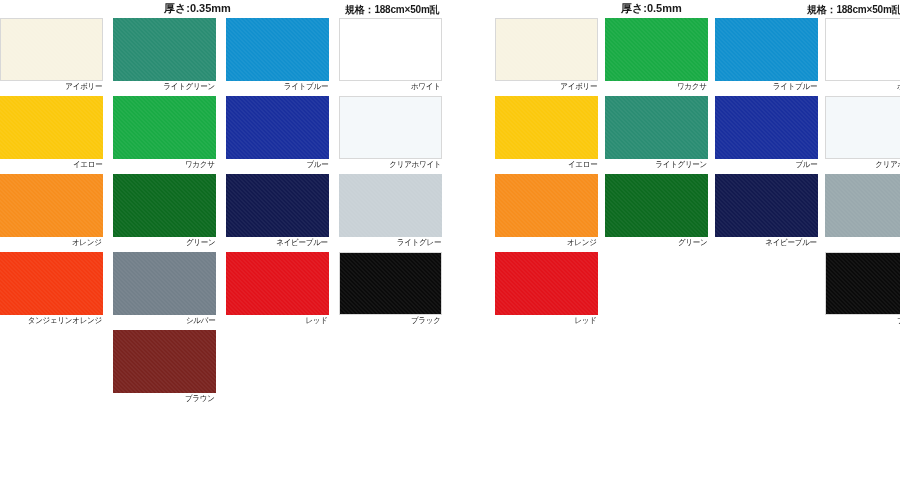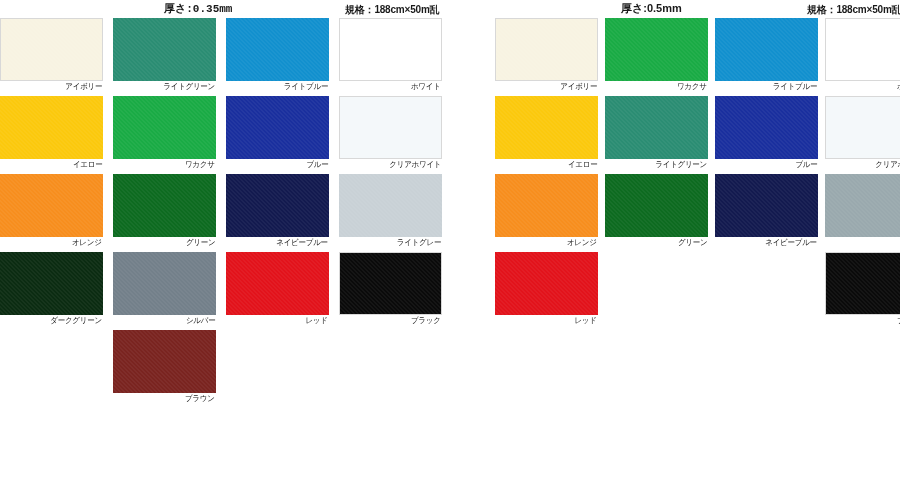--- a/index.html
+++ b/index.html
@@ -40,21 +40,21 @@
     width: 100%;
   }
   .hdr-thickness {
     position: absolute;
     top: 1px;
     font-size: 11px;
     font-weight: bold;
     letter-spacing: 0px;
     white-space: nowrap;
   }
-  .panel-left .hdr-thickness { left: 164px; font-family: Liberation Mono, monospace; }
+  .panel-left .hdr-thickness { left: 164px; }
   .panel-right .hdr-thickness { left: 154px; }
   .hdr-spec {
     position: absolute;
     top: 3px;
     font-size: 10px;
     font-weight: bold;
     white-space: nowrap;
     letter-spacing: -0.2px;
   }
   .panel-left .hdr-spec { left: 345px; }
@@ -153,22 +153,22 @@
         </div>
         <div class="cell">
           <div class="chip" style="background-color: rgb(19, 26, 79); background-image: linear-gradient(45deg, rgba(255, 255, 255, 0.043) 25%, transparent 25%, transparent 50%, rgba(255, 255, 255, 0.043) 50%, rgba(255, 255, 255, 0.043) 75%, transparent 75%, transparent);"></div>
           <div class="cell-label">ネイビーブルー</div>
         </div>
         <div class="cell">
           <div class="chip" style="background-color: rgb(201, 209, 214); background-image: linear-gradient(45deg, rgba(255, 255, 255, 0.043) 25%, transparent 25%, transparent 50%, rgba(255, 255, 255, 0.043) 50%, rgba(255, 255, 255, 0.043) 75%, transparent 75%, transparent);"></div>
           <div class="cell-label">ライトグレー</div>
         </div>
         <div class="cell">
-          <div class="chip" style="background-color: rgb(11, 44, 18); background-image: linear-gradient(45deg, rgba(255, 255, 255, 0.043) 25%, transparent 25%, transparent 50%, rgba(255, 255, 255, 0.043) 50%, rgba(255, 255, 255, 0.043) 75%, transparent 75%, transparent);"></div>
-          <div class="cell-label">ダークグリーン</div>
+          <div class="chip" style="background-color: rgb(244, 59, 18); background-image: linear-gradient(45deg, rgba(255, 255, 255, 0.043) 25%, transparent 25%, transparent 50%, rgba(255, 255, 255, 0.043) 50%, rgba(255, 255, 255, 0.043) 75%, transparent 75%, transparent);"></div>
+          <div class="cell-label">タンジェリンオレンジ</div>
         </div>
         <div class="cell">
           <div class="chip" style="background-color: rgb(115, 128, 138); background-image: linear-gradient(45deg, rgba(255, 255, 255, 0.043) 25%, transparent 25%, transparent 50%, rgba(255, 255, 255, 0.043) 50%, rgba(255, 255, 255, 0.043) 75%, transparent 75%, transparent);"></div>
           <div class="cell-label">シルバー</div>
         </div>
         <div class="cell">
           <div class="chip" style="background-color: rgb(226, 19, 27); background-image: linear-gradient(45deg, rgba(255, 255, 255, 0.043) 25%, transparent 25%, transparent 50%, rgba(255, 255, 255, 0.043) 50%, rgba(255, 255, 255, 0.043) 75%, transparent 75%, transparent);"></div>
           <div class="cell-label">レッド</div>
         </div>
         <div class="cell">

